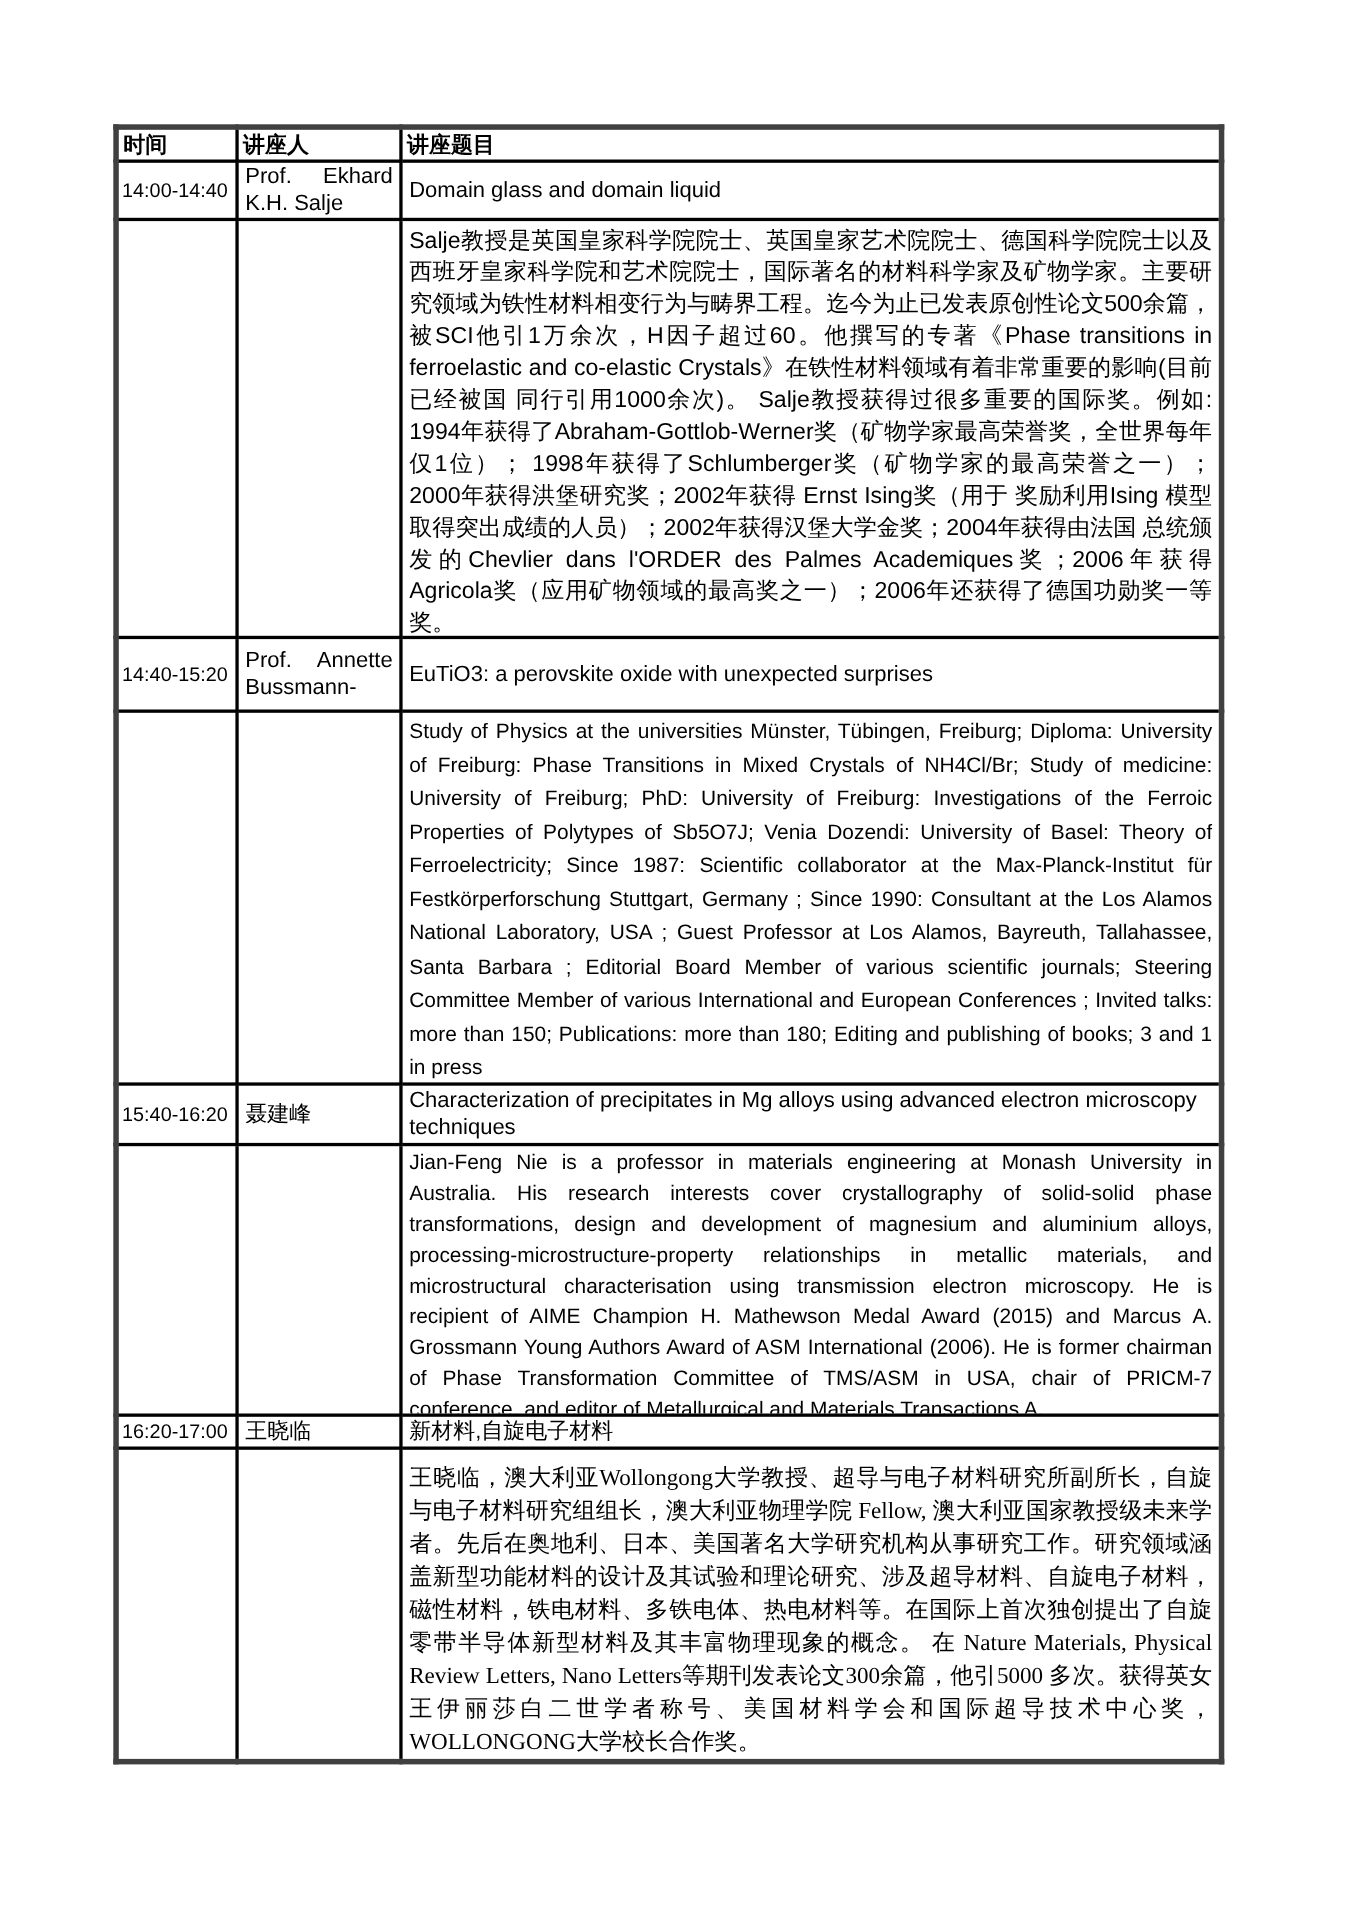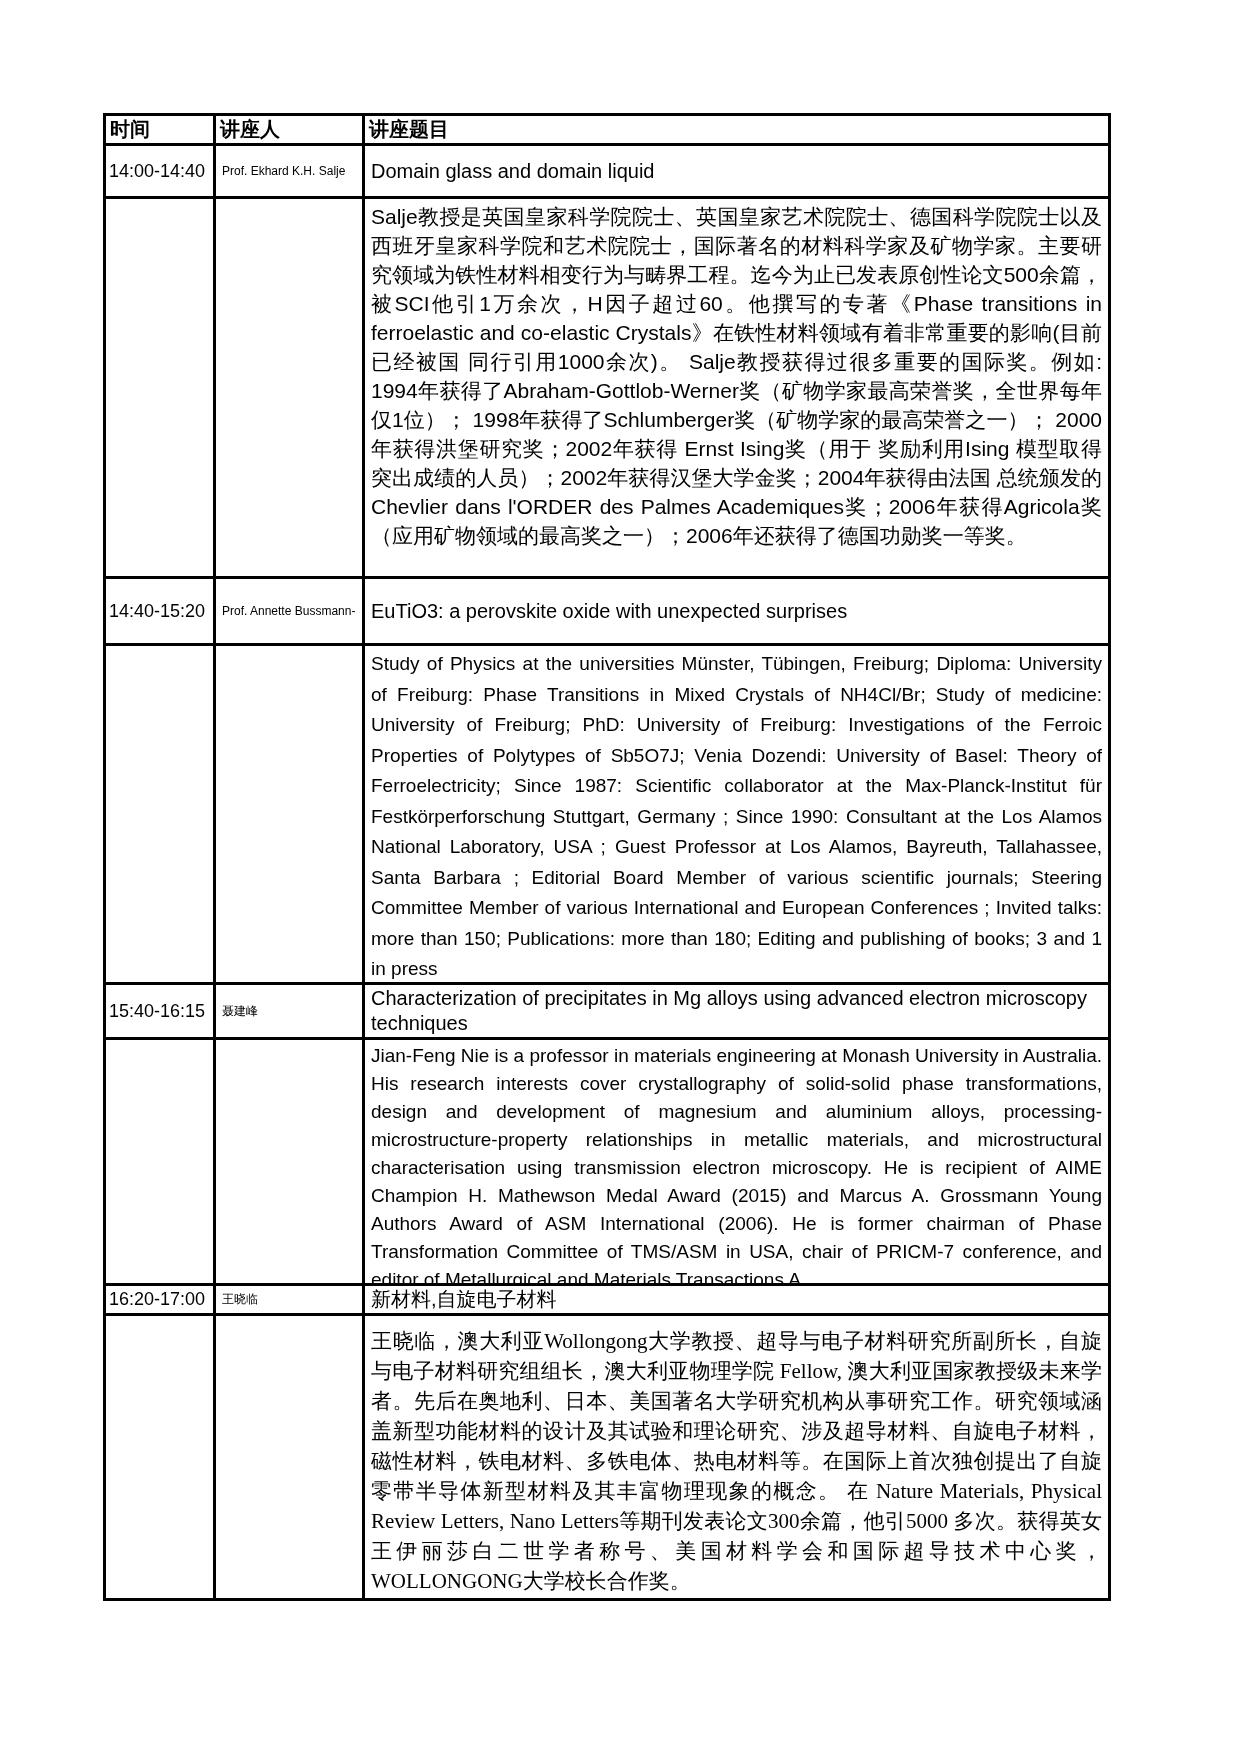--- a/index.html
+++ b/index.html
@@ -8,21 +8,21 @@
     font-family:"Liberation Sans","DejaVu Sans",sans-serif;
     color:#000;
   }
   .sheet { position:relative; width:1241px; height:1755px; background:#ffffff; overflow:hidden; }
 
   table.schedule {
     position:absolute; left:103px; top:113px;
     width:1005px;
     border-collapse:collapse;
     table-layout:fixed;
-    border:1px solid #404040;
+    border:5px solid #404040;
     padding-left:44px;
   }
   col.c1 { width:110px; }
   col.c2 { width:149px; }
   col.c3 { width:746px; }
 
   th, td {
     border:3px solid #000;
     padding:0 5px;
     vertical-align:middle;
@@ -37,21 +37,21 @@
   tr.r1  { height:53px; }
   tr.rb1 { height:378px; }
   tr.r2  { height:67px; }
   tr.rb2 { height:337px; }
   tr.r3  { height:55px; }
   tr.rb3 { height:245px; }
   tr.r4  { height:30px; }
   tr.rb4 { height:285px; }
 
   td.c-time  { font-size:18px; white-space:nowrap; padding:0 3px; }
-  td.c-speaker { font-size:12px; padding:0 6px; }
+  td.c-speaker { font-size:20px; padding:0 6px; }
   .speaker-box { text-align:justify; line-height:25px; }
   td.c-title { font-size:20px; line-height:25px; padding:0 6px; }
   td.c-title-cn { font-size:20px; }
 
   td.c-bio { vertical-align:top; padding:0 6px; }
   .bio-box { overflow:hidden; text-align:justify; }
   .bio-box-1 { height:374px; line-height:29px;   font-size:21px; padding-top:3px; }
   .bio-box-2 { height:333px; line-height:30.5px; font-size:19px; padding-top:3px; }
   .bio-box-3 { height:241px; line-height:28px;   font-size:19px; padding-top:2px; }
   .bio-box-4 { height:271px; line-height:30px;   font-size:21px; padding-top:10px;font-family:Liberation Serif, serif; }
@@ -98,21 +98,21 @@
     </tr>
     <tr class="rb2">
       <td></td>
       <td></td>
       <td class="c-bio">
             <div class="bio-box bio-box-2">Study of Physics at the universities Münster, Tübingen, Freiburg; Diploma: University of Freiburg: Phase Transitions in Mixed Crystals of NH4Cl/Br; Study of medicine: University of Freiburg; PhD: University of Freiburg: Investigations of the Ferroic Properties of Polytypes of Sb5O7J; Venia Dozendi: University of Basel: Theory of Ferroelectricity; Since 1987: Scientific collaborator at the Max-Planck-Institut für Festkörperforschung Stuttgart, Germany ; Since 1990: Consultant at the Los Alamos National Laboratory, USA ; Guest Professor at Los Alamos, Bayreuth, Tallahassee, Santa Barbara ; Editorial Board Member of various scientific journals; Steering Committee Member of various International and European Conferences ; Invited talks: more than 150; Publications: more than 180; Editing and publishing of books; 3 and 1 in press</div>
           </td>
     </tr>
 
     <tr class="r3">
-      <td class="c-time">15:40-16:15</td>
+      <td class="c-time">15:40-16:20</td>
       <td class="c-speaker">
             <div class="speaker-box">聂建峰</div>
           </td>
       <td class="c-title">Characterization of precipitates in Mg alloys using advanced electron microscopy techniques</td>
     </tr>
     <tr class="rb3">
       <td></td>
       <td></td>
       <td class="c-bio">
             <div class="bio-box bio-box-3">Jian-Feng Nie is a professor in materials engineering at Monash University in Australia. His research interests cover crystallography of solid-solid phase transformations, design and development of magnesium and aluminium alloys, processing-microstructure-property relationships in metallic materials, and microstructural characterisation using transmission electron microscopy. He is recipient of AIME Champion H. Mathewson Medal Award (2015) and Marcus A. Grossmann Young Authors Award of ASM International (2006). He is former chairman of Phase Transformation Committee of TMS/ASM in USA, chair of PRICM-7 conference, and editor of Metallurgical and Materials Transactions A.</div>

